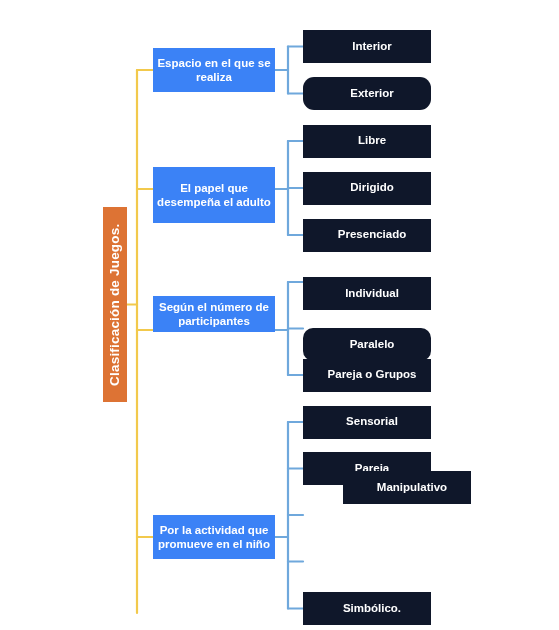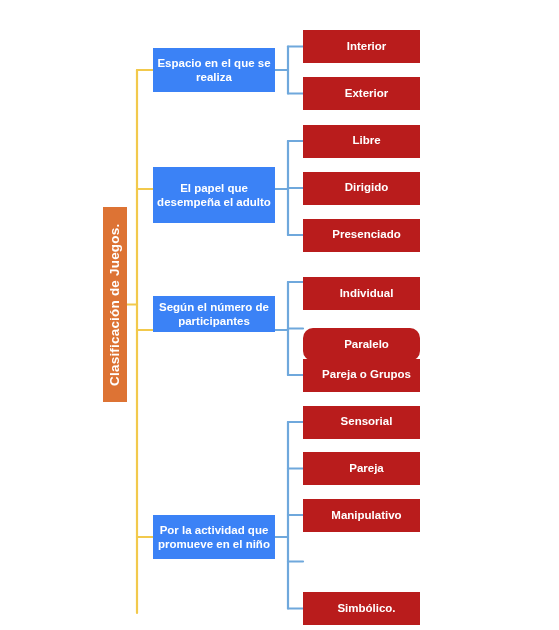--- a/index.html
+++ b/index.html
@@ -66,23 +66,23 @@
     justify-content: center;
     box-sizing: border-box;
     padding: 2px 3px;
     line-height: 1.25;
   }
 
   
   .leaf-node {
     position: absolute;
     left: 303px;
-    width: 117px;
+    width: 128px;
     height: 33px;
-    background: #b91c1c;
+    background: #0f172a;
     color: #ffffff;
     font-size: 11.5px;
     font-weight: bold;
     text-align: center;
     display: flex;
     align-items: center;
     justify-content: center;
     box-sizing: border-box;
     line-height: 1.2;
     padding-left: 10px;
@@ -138,21 +138,21 @@
   <div class="root-node">
     <span class="root-label">Clasificación de Juegos.</span>
   </div>
 
   <div class="branch-node" style="top:48px; height:44px;">
     <span>Espacio en el que se realiza</span>
   </div>
   <div class="leaf-node" style="top:30px;">
     <span>Interior</span>
   </div>
-  <div class="leaf-node" style="top:77px;">
+  <div class="leaf-node" style="top:77px;border-radius:11px;">
     <span>Exterior</span>
   </div>
 
   <div class="branch-node" style="top:167px; height:56px;">
     <span>El papel que desempeña el adulto</span>
   </div>
   <div class="leaf-node" style="top:124.5px;">
     <span>Libre</span>
   </div>
   <div class="leaf-node" style="top:171.5px;">
@@ -177,20 +177,20 @@
 
   <div class="branch-node" style="top:515px; height:44px;">
     <span>Por la actividad que promueve en el niño</span>
   </div>
   <div class="leaf-node" style="top:405.5px;">
     <span>Sensorial</span>
   </div>
   <div class="leaf-node" style="top:452px;">
     <span>Pareja</span>
   </div>
-  <div class="leaf-node" style="top:499px;">
+  <div class="leaf-node" style="top:471px;margin-left:40px;">
     <span>Manipulativo</span>
   </div>
   <div class="leaf-node" style="top:592px;">
     <span>Simbólico.</span>
   </div>
 
 </div>
 
 </body></html>

